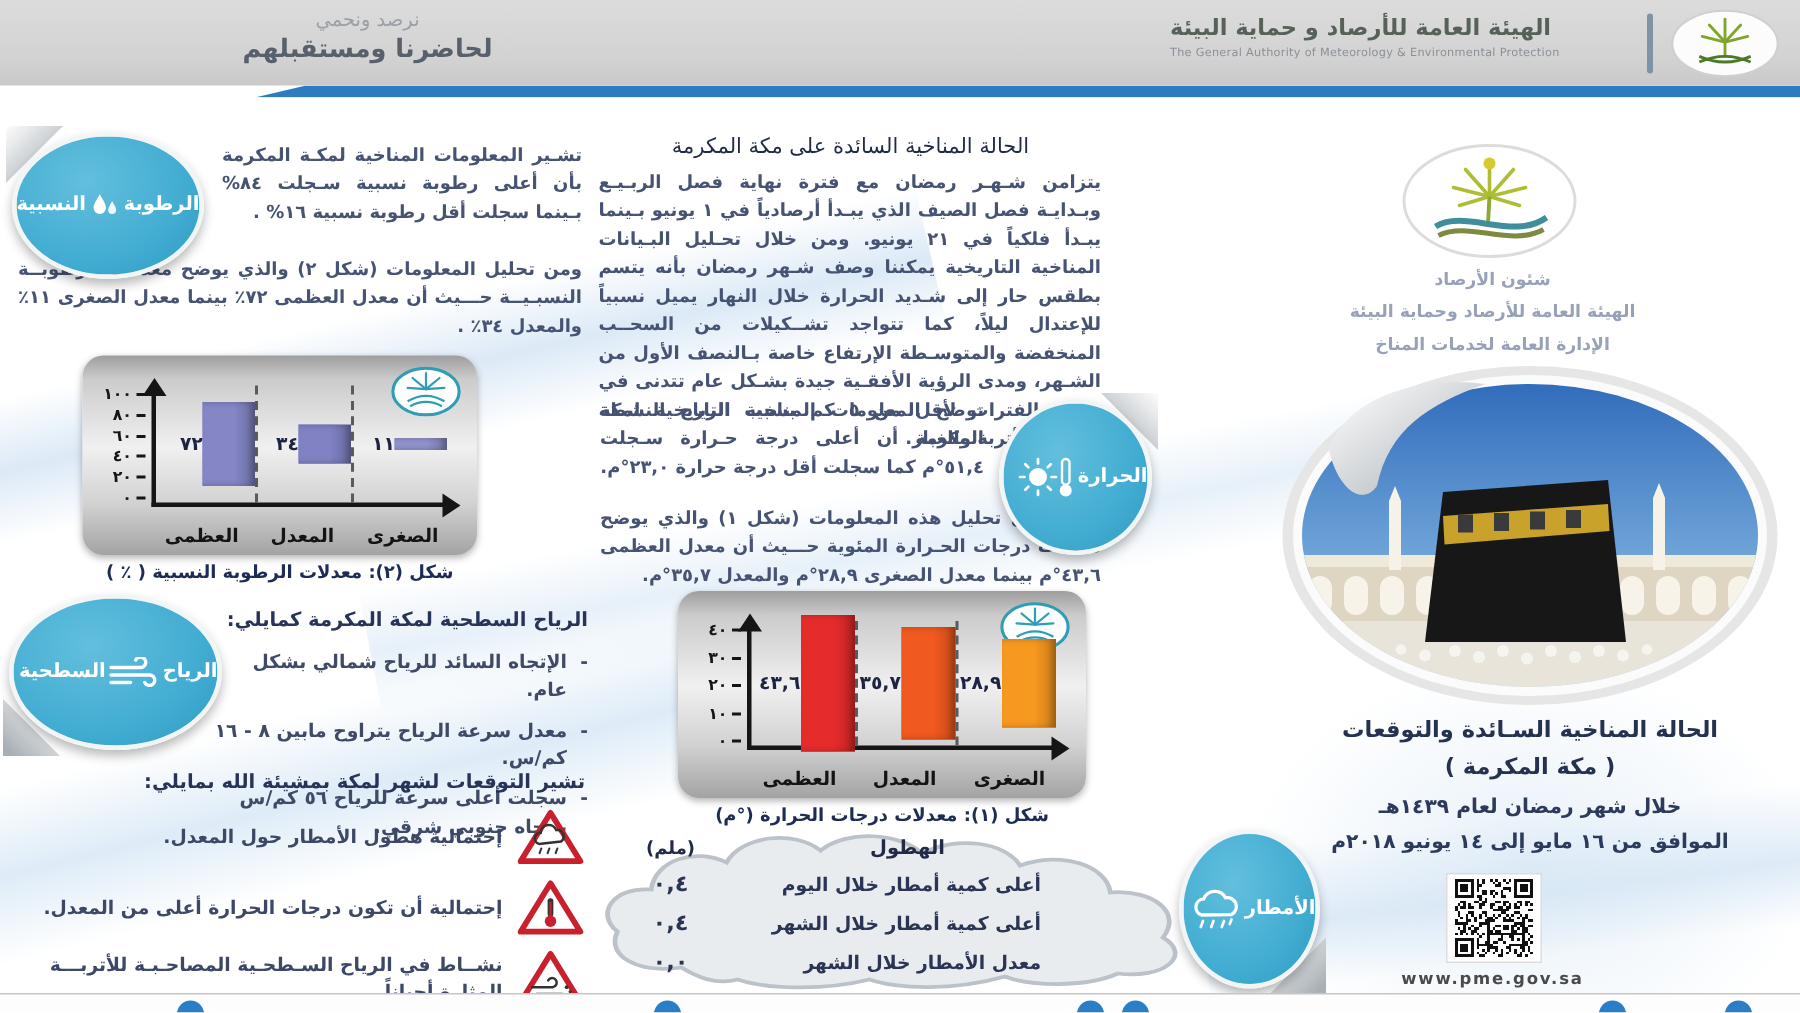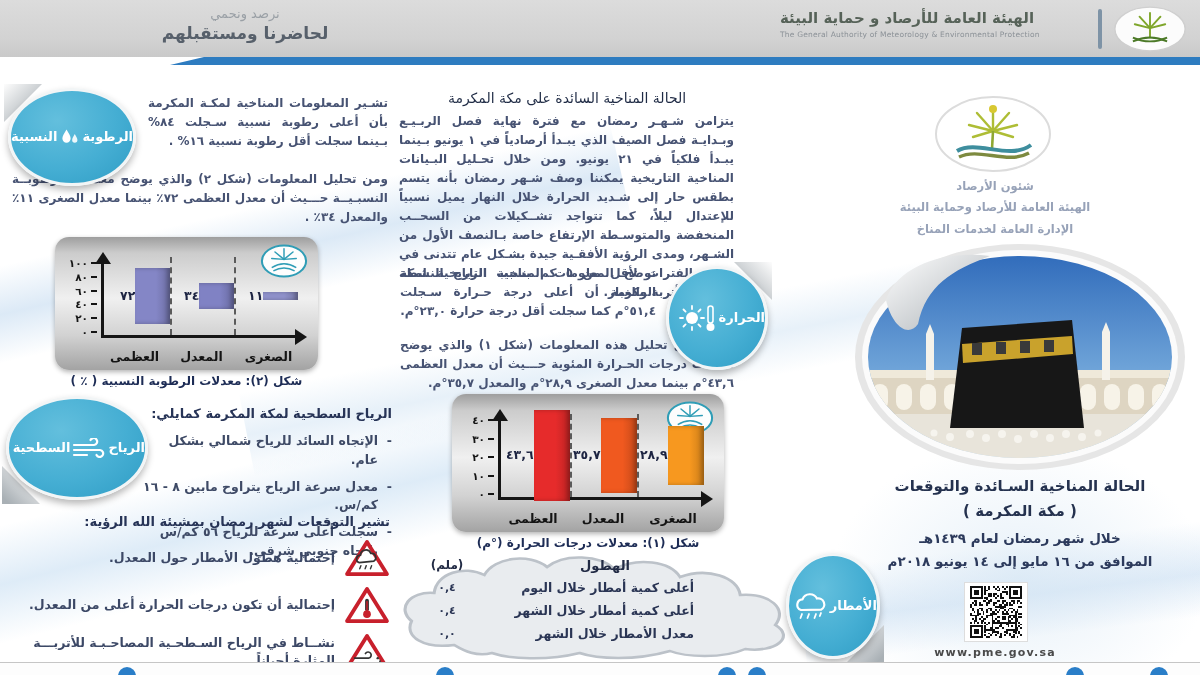--- a/index.html
+++ b/index.html
@@ -87,21 +87,21 @@
   .f-item p{margin:0;font-size:12.5px;font-weight:bold;color:#3c4866;line-height:1.45;text-align:right;}
 
   
   .cloud-svg{position:absolute;}
   .precip{position:absolute;direction:rtl;}
   .p-head{display:flex;margin-bottom:7px;}
   .p-head .ph-label{flex:1;text-align:center;font-size:13px;font-weight:bold;color:#222b45;}
   .p-head .ph-unit{width:70px;text-align:center;font-size:12px;font-weight:bold;color:#222b45;}
   .p-row{display:flex;margin-bottom:8px;align-items:center;}
   .p-row .p-label{flex:1;font-size:12.5px;font-weight:bold;color:#2a3554;text-align:right;padding-right:34px;}
-  .p-row .p-val{width:70px;text-align:center;font-size:11px;font-weight:bold;color:#2a3554;}
+  .p-row .p-val{width:70px;text-align:center;font-size:15px;font-weight:bold;color:#2a3554;}
 
   
   .org-logo{position:absolute;}
   .org-lines{position:absolute;direction:rtl;text-align:center;}
   .org-line{display:block;font-size:11.5px;font-weight:bold;color:#97a2b8;line-height:1.85;}
   .kaaba{position:absolute;}
   .r-h{position:absolute;direction:rtl;text-align:center;font-weight:bold;color:#25324f;}
   .r-date{position:absolute;direction:rtl;text-align:center;font-weight:bold;color:#2c3a5c;}
   .qr{position:absolute;background:#fff;padding:3px;border:1px solid #ddd;}
   .website{position:absolute;text-align:center;font-size:11px;color:#4a4a4a;letter-spacing:1.2px;font-weight:bold;}
@@ -222,21 +222,21 @@
     </div>
   </div>
 
   <div class="wind-head" style="left:148px;top:406px;width:244px;">الرياح السطحية لمكة المكرمة كمايلي:</div>
   <div class="wind-list" style="left:140px;top:432px;width:252px;">
     <div class="wind-item">الإتجاه السائد للرياح شمالي بشكل عام.</div>
     <div class="wind-item">معدل سرعة الرياح يتراوح مابين ٨ - ١٦ كم/س.</div>
     <div class="wind-item">سجلت أعلى سرعة للرياح ٥٦ كم/س بإتجاه جنوبي شرقي.</div>
   </div>
 
-  <div class="f-heading" style="left:12px;top:514px;width:378px;">تشير التوقعات لشهر رمضان بمشيئة الله الرؤية:</div>
+  <div class="f-heading" style="left:12px;top:514px;width:378px;">تشير التوقعات لشهر لمكة بمشيئة الله بمايلي:</div>
   <div class="f-list" style="left:12px;top:538px;width:378px;">
     <div class="f-item">
       <svg width="46" height="40" viewBox="0 0 60 52">
         <path d="M30 5 L56 47 L4 47 Z" fill="#fff" stroke="#c8202c" stroke-width="5" stroke-linejoin="round"></path>
         <path d="M20 32 a5 5 0 0 1 1.5 -9.8 A7 7 0 0 1 35 20 a5.5 5.5 0 0 1 4 10 Z" fill="none" stroke="#333" stroke-width="2.2"></path>
         <g stroke="#333" stroke-width="1.8" stroke-linecap="round">
           <line x1="22" y1="36" x2="20.5" y2="40"></line>
             <line x1="29" y1="36" x2="27.5" y2="40"></line>
             <line x1="36" y1="36" x2="34.5" y2="40"></line>
         </g>

